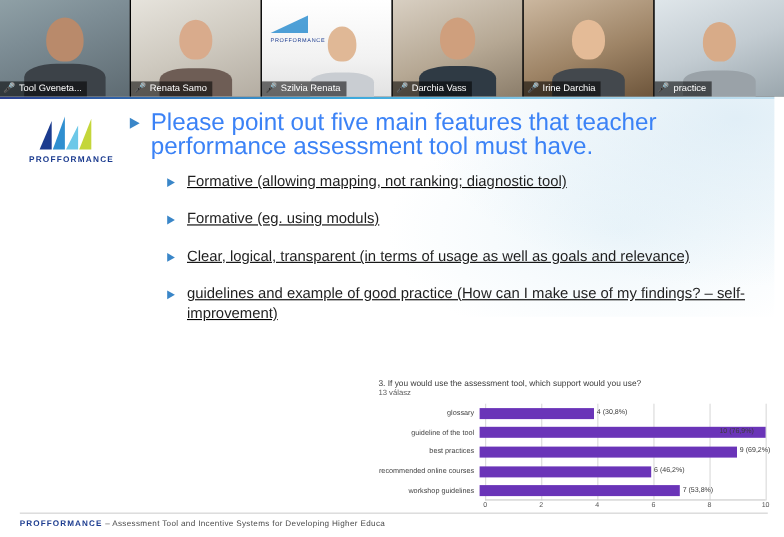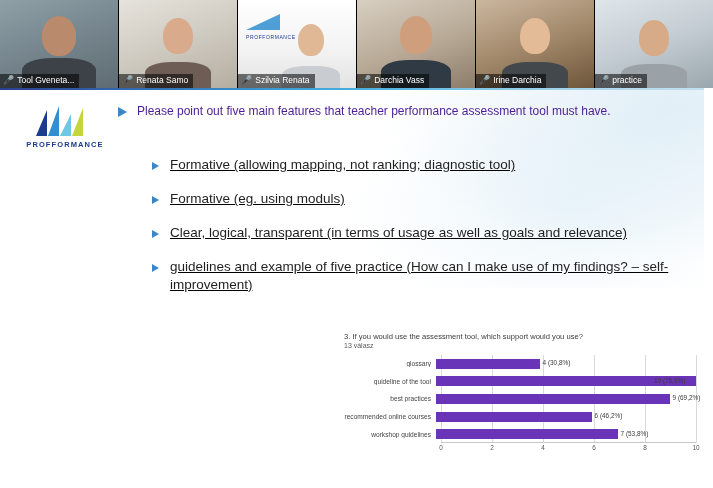--- a/index.html
+++ b/index.html
@@ -139,23 +139,23 @@
   }
   .bullet-tri {
     flex: 0 0 auto;
     margin-top: 7px;
     width: 0; height: 0;
     border-style: solid;
     border-width: 5.5px 0 5.5px 9px;
     border-color: transparent transparent transparent #3a86c8;
   }
   .headline {
-    font-size: 12px;
+    font-size: 22px;
     line-height: 22px;
-    color: #4c1d95;
+    color: #3b82f6;
   }
 
   
   .bullets {
     position: absolute;
     left: 152px;
     top: 68px;
     width: 560px;
   }
   .bullet-row {
@@ -175,21 +175,21 @@
   .bullet-text {
     font-size: 13.5px;
     line-height: 18px;
     color: #1f1f1f;
   }
 
   
   .chart-card {
     position: absolute;
     left: 338px;
-    top: 244px;
+    top: 256px;
     width: 362px;
     height: 140px;
     background: #ffffff;
     font-size: 7px;
     color: #333;
   }
   .chart-title {
     font-size: 7.6px;
     color: #3c3c3c;
     margin: 0 0 1px 6px;
@@ -391,21 +391,21 @@
     <div class="bullet-row">
       <div class="bullet-tri-sm"></div>
       <div class="bullet-text">Formative (eg. using moduls)</div>
     </div>
     <div class="bullet-row">
       <div class="bullet-tri-sm"></div>
       <div class="bullet-text">Clear, logical, transparent (in terms of usage as well as goals and relevance)</div>
     </div>
     <div class="bullet-row">
       <div class="bullet-tri-sm"></div>
-      <div class="bullet-text">guidelines and example of five practice (How can I make use of my findings? – self-improvement)</div>
+      <div class="bullet-text">guidelines and example of good practice (How can I make use of my findings? – self-improvement)</div>
     </div>
   </div>
 
   <div class="chart-card">
     <div class="chart-title">3. If you would use the assessment tool, which support would you use?</div>
     <div class="chart-sub">13 válasz</div>
 
     <div class="plot">
       <div class="grid-line" style="left:97px;"></div>
       <div class="grid-line" style="left:148px;"></div>
@@ -457,15 +457,19 @@
         <span class="x-tick" style="left:0%">0</span>
         <span class="x-tick" style="left:20%">2</span>
         <span class="x-tick" style="left:40%">4</span>
         <span class="x-tick" style="left:60%">6</span>
         <span class="x-tick" style="left:80%">8</span>
         <span class="x-tick" style="left:100%">10</span>
       </div>
     </div>
   </div>
 
+  <div class="footer">
+    <b>PROFFORMANCE</b>
+    <span>– Assessment Tool and Incentive Systems for Developing Higher Educa</span>
+  </div>
 </div>
 
 <div class="right-edge"></div>
 
 </body></html>

